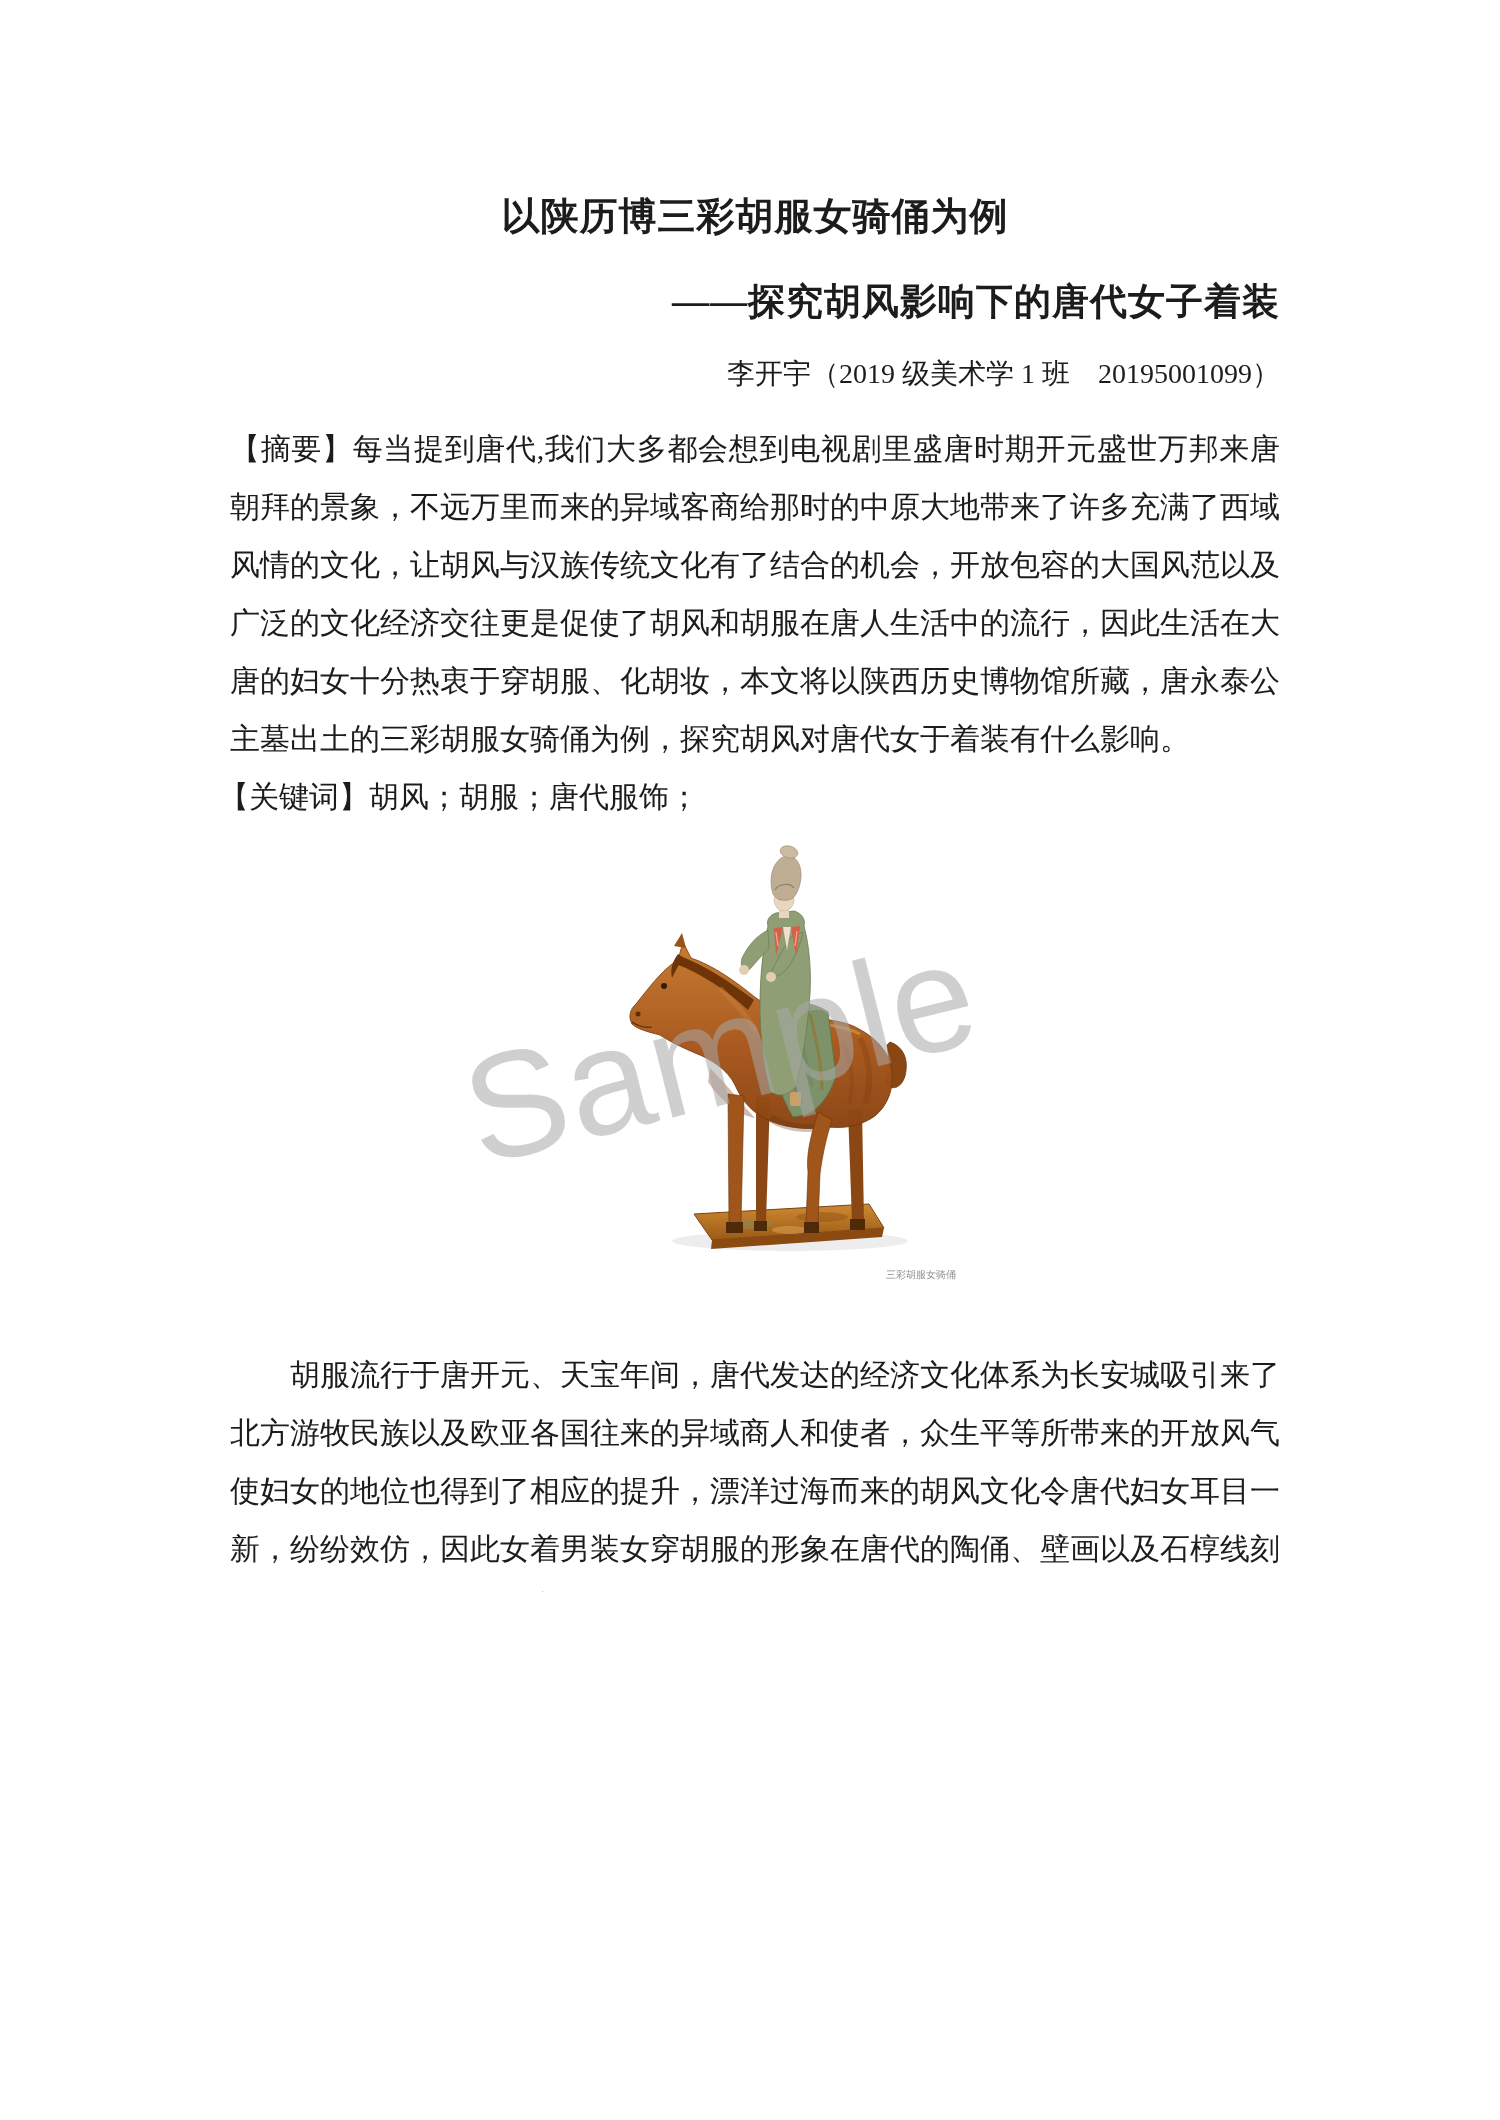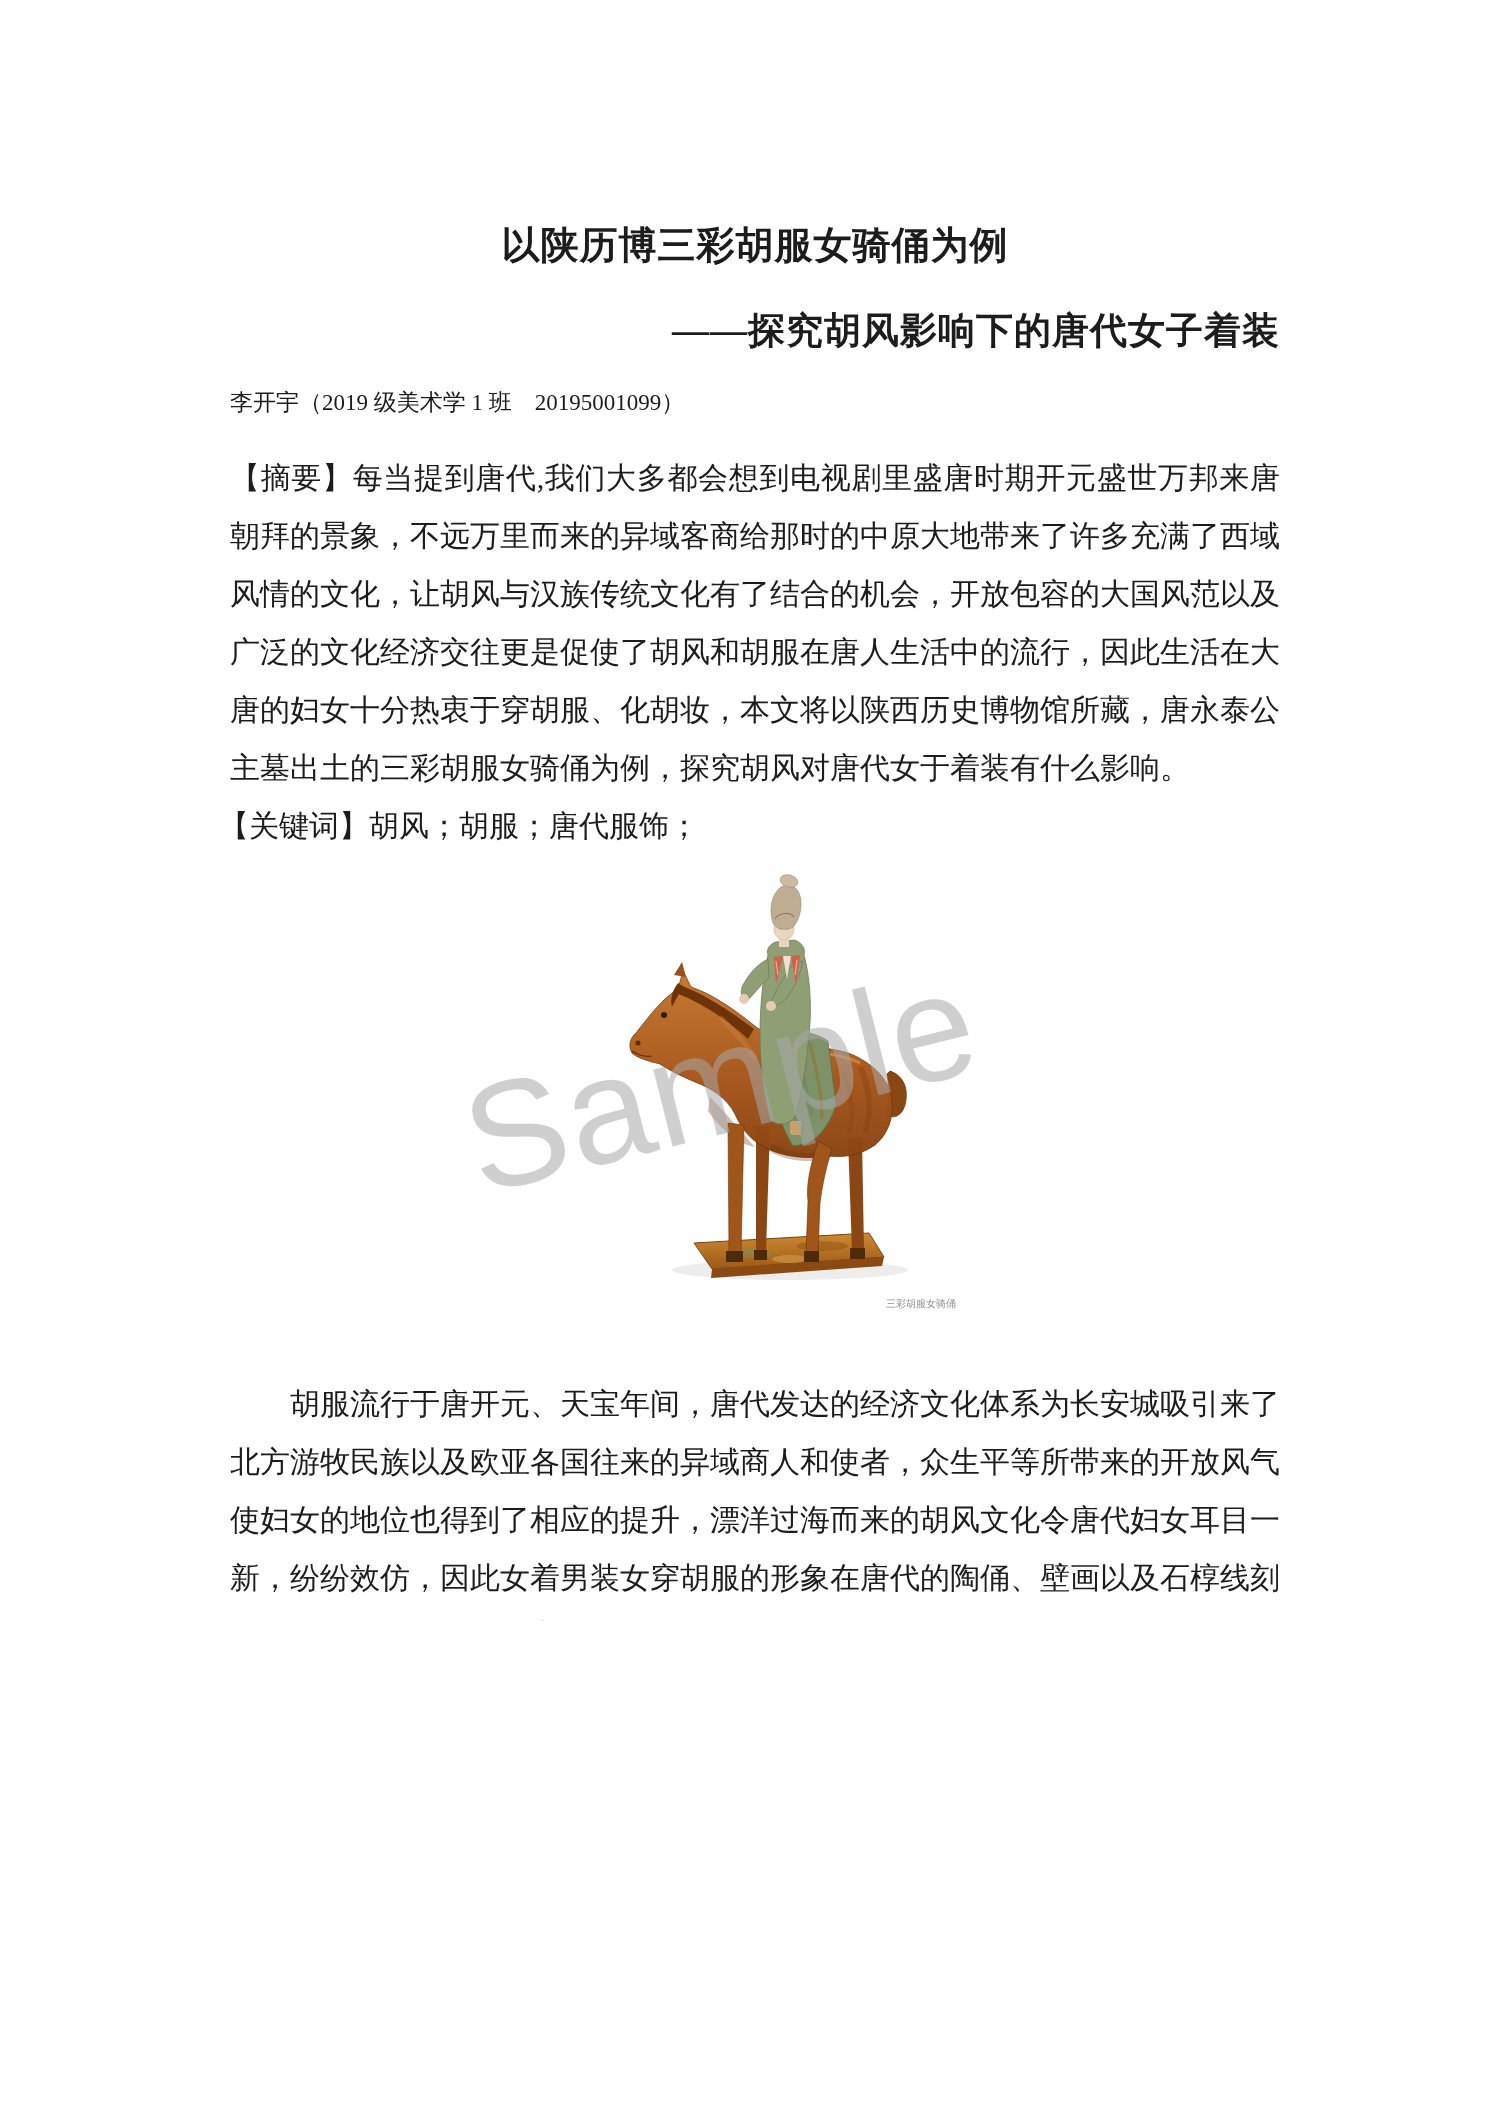--- a/index.html
+++ b/index.html
@@ -16,35 +16,34 @@
     --watermark-gray:#bdbdbd;
   }
   html,body{margin:0;padding:0;background:#ffffff;}
   .page{
     position:relative;
     width:1500px;height:1592px;
     background:#ffffff;
     overflow:hidden;
     font-family:"Liberation Serif","DejaVu Serif",serif;
     color:var(--ink);
-    margin-top:29px;
   }
   .title1{
     position:absolute;left:230px;top:192px;width:1050px;margin:0;
     font-size:38px;line-height:48px;font-weight:bold;text-align:center;
     letter-spacing:1px;
   }
   .title2{
     position:absolute;left:230px;top:278px;width:1050px;margin:0;
     font-size:37px;line-height:48px;font-weight:bold;text-align:right;
     letter-spacing:1px;
   }
   .author{
     position:absolute;left:230px;top:354px;width:1050px;
-    font-size:23px;line-height:40px;text-align:left;
+    font-size:28px;line-height:40px;text-align:right;
   }
   .abstract{
     position:absolute;left:230px;top:420px;width:1050px;margin:0;
     font-size:30px;line-height:58px;text-align:justify;text-justify:inter-ideograph;
   }
   .keywords{
     position:absolute;left:219px;top:768px;width:1050px;margin:0;
     font-size:30px;line-height:58px;
   }
   .lbl{font-weight:normal;}

